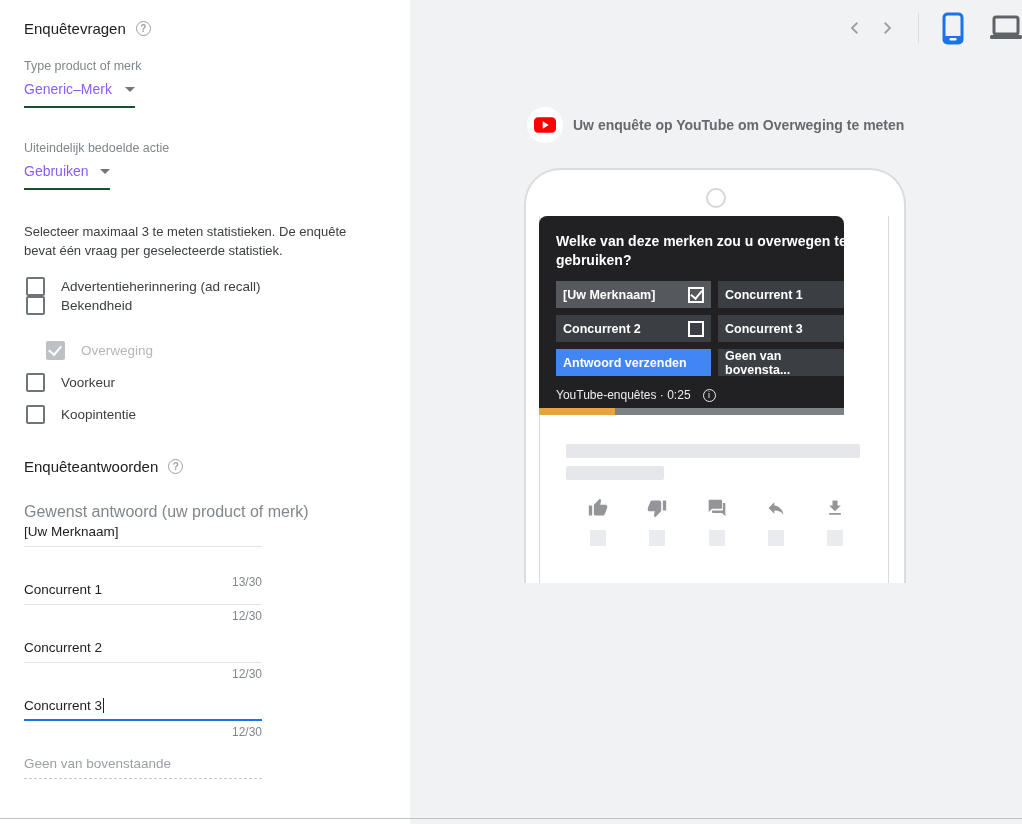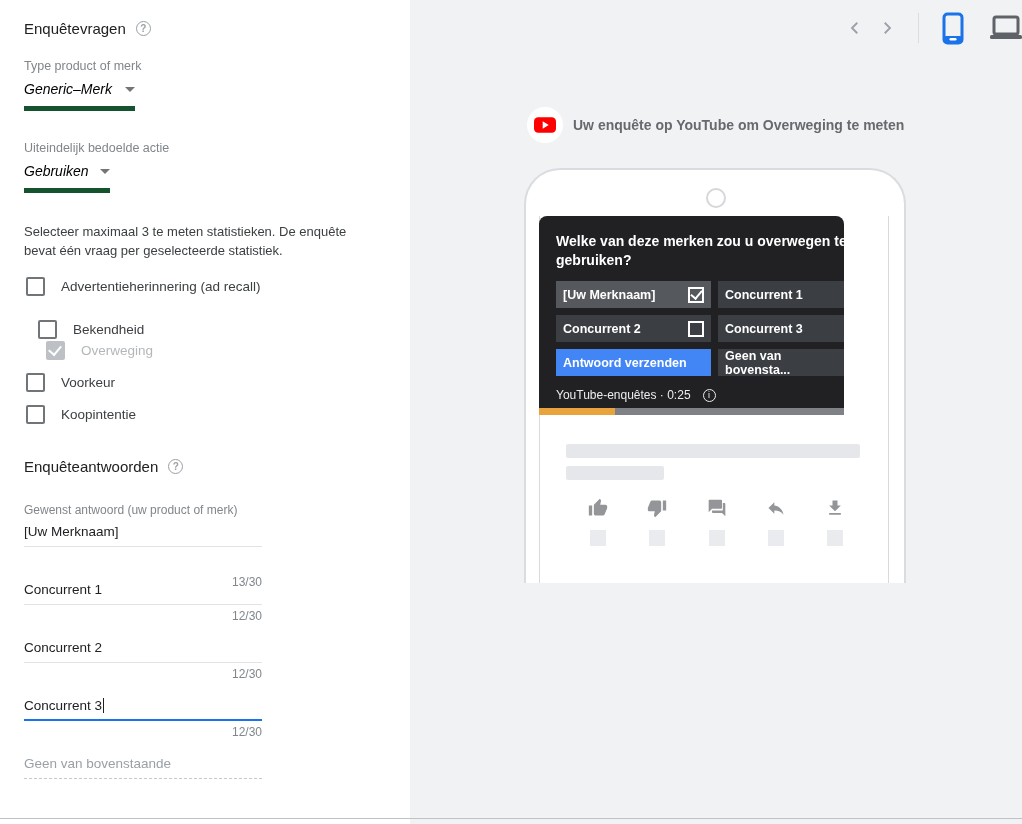--- a/index.html
+++ b/index.html
@@ -6,23 +6,23 @@
   body{width:1022px;height:824px;font-family:"Liberation Sans","DejaVu Sans",sans-serif;background:#fff;}
   #app{position:relative;width:1022px;height:824px;background:#fff;overflow:hidden;}
   .right-bg{position:absolute;left:410px;top:0;width:612px;height:824px;background:#f1f2f4;}
   .abs{position:absolute;}
 
   
   .section-title{left:24px;font-size:15px;font-weight:500;color:#212121;display:flex;align-items:center;gap:10px;}
   .help-icon{width:15px;height:15px;border:1.5px solid #9aa0a6;border-radius:50%;color:#9aa0a6;
     font-size:10px;font-weight:700;display:flex;align-items:center;justify-content:center;box-sizing:border-box;}
   .field-label{left:24px;font-size:12.5px;color:#80868b;}
-  .small-label{left:24px;font-size:12px;color:#80868b;}
+  .small-label{left:24px;font-size:16px;color:#80868b;}
   .dropdown{left:24px;display:flex;align-items:center;justify-content:space-between;
-    border-bottom:5px solid #14532d;padding-bottom:9px;font-size:14px;color:#000000;cursor:pointer;font-style:italic;}
+    border-bottom:2px solid #14532d;padding-bottom:9px;font-size:14px;color:#8b5cf6;cursor:pointer;}
   .caret{width:0;height:0;border-left:5px solid transparent;border-right:5px solid transparent;border-top:5.5px solid #757575;}
   .para{left:24px;width:352px;font-size:13px;line-height:19px;color:#3c4043;}
   .cb-row{left:26px;display:flex;align-items:center;gap:16px;}
   .cb{width:15px;height:15px;border:2px solid #70757a;border-radius:2px;box-sizing:content-box;flex:0 0 auto;position:relative;}
   .cb.checked-disabled{background:#bdc1c6;border-color:#bdc1c6;}
   .cb.checked-disabled::after{content:"";position:absolute;left:3px;top:0px;width:6px;height:10px;
     border:solid #fff;border-width:0 2px 2px 0;transform:rotate(40deg);}
   .cb-label{font-size:13.5px;color:#3c4043;}
   .cb-label.disabled{color:#b4b7ba;}
   .input-line{left:24px;width:238px;font-size:13.5px;color:#202124;border-bottom:1px solid #e1e3e6;
@@ -90,21 +90,21 @@
     <span>Gebruiken</span>
     <span class="caret"></span>
   </div>
 
   <div class="abs para" style="top:222px;">Selecteer maximaal 3 te meten statistieken. De enquête bevat één vraag per geselecteerde statistiek.</div>
 
   <div class="abs cb-row" style="top:277px;">
     <span class="cb"></span>
     <span class="cb-label">Advertentieherinnering (ad recall)</span>
   </div>
-  <div class="abs cb-row" style="top:320px;margin-left:12px;">
+  <div class="abs cb-row" style="top:296px;">
     <span class="cb"></span>
     <span class="cb-label">Bekendheid</span>
   </div>
   <div class="abs cb-row" style="top:341px;padding-left:20px;">
     <span class="cb checked-disabled"></span>
     <span class="cb-label disabled">Overweging</span>
   </div>
   <div class="abs cb-row" style="top:373px;">
     <span class="cb"></span>
     <span class="cb-label">Voorkeur</span>

